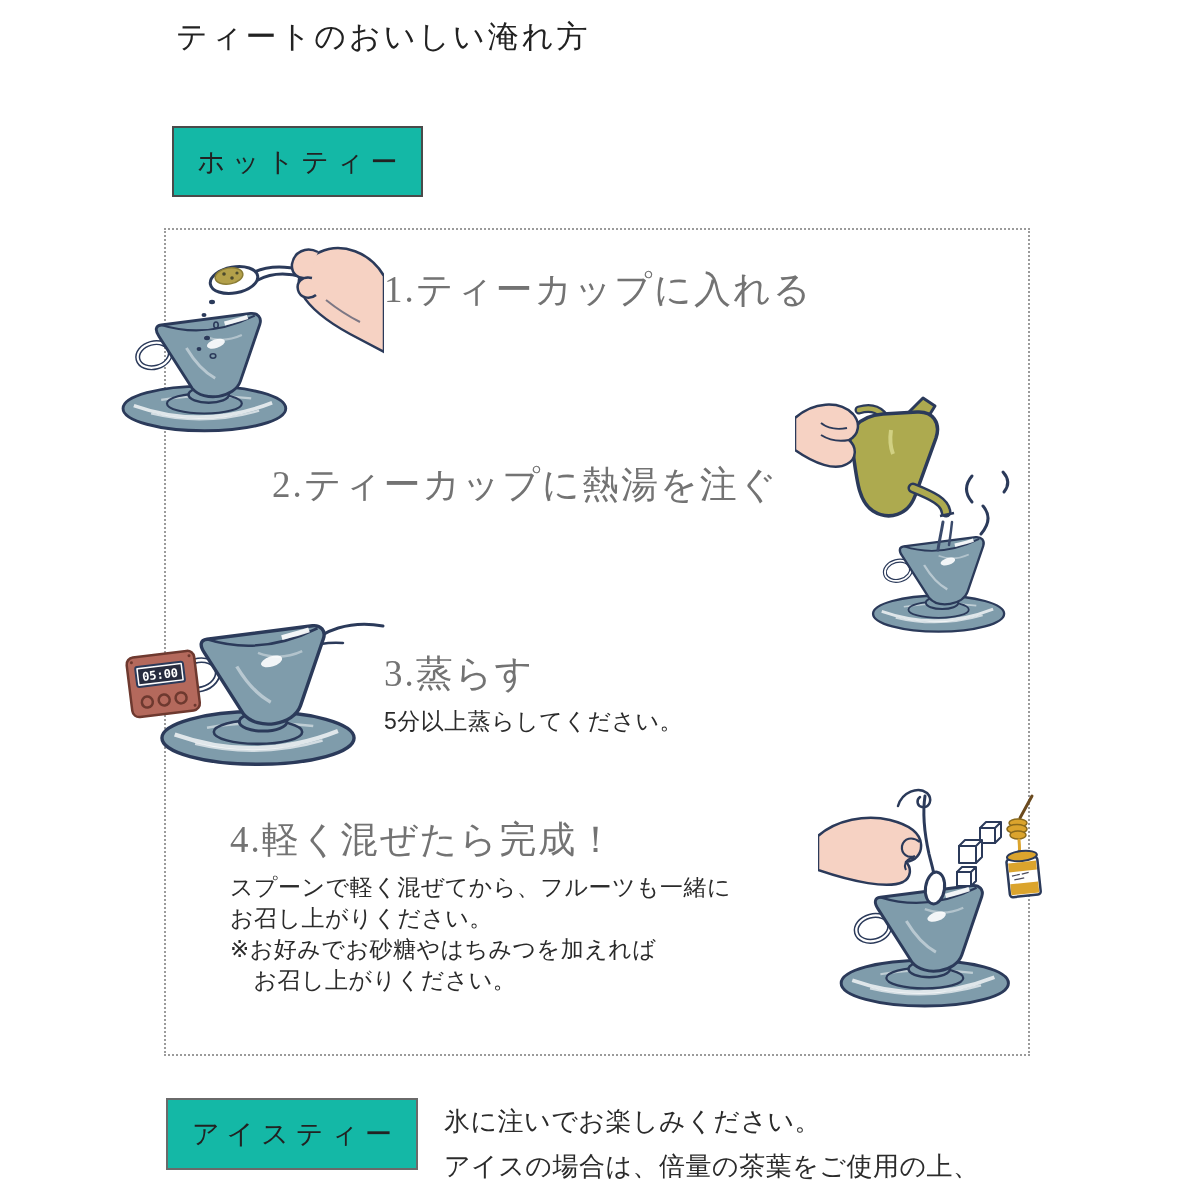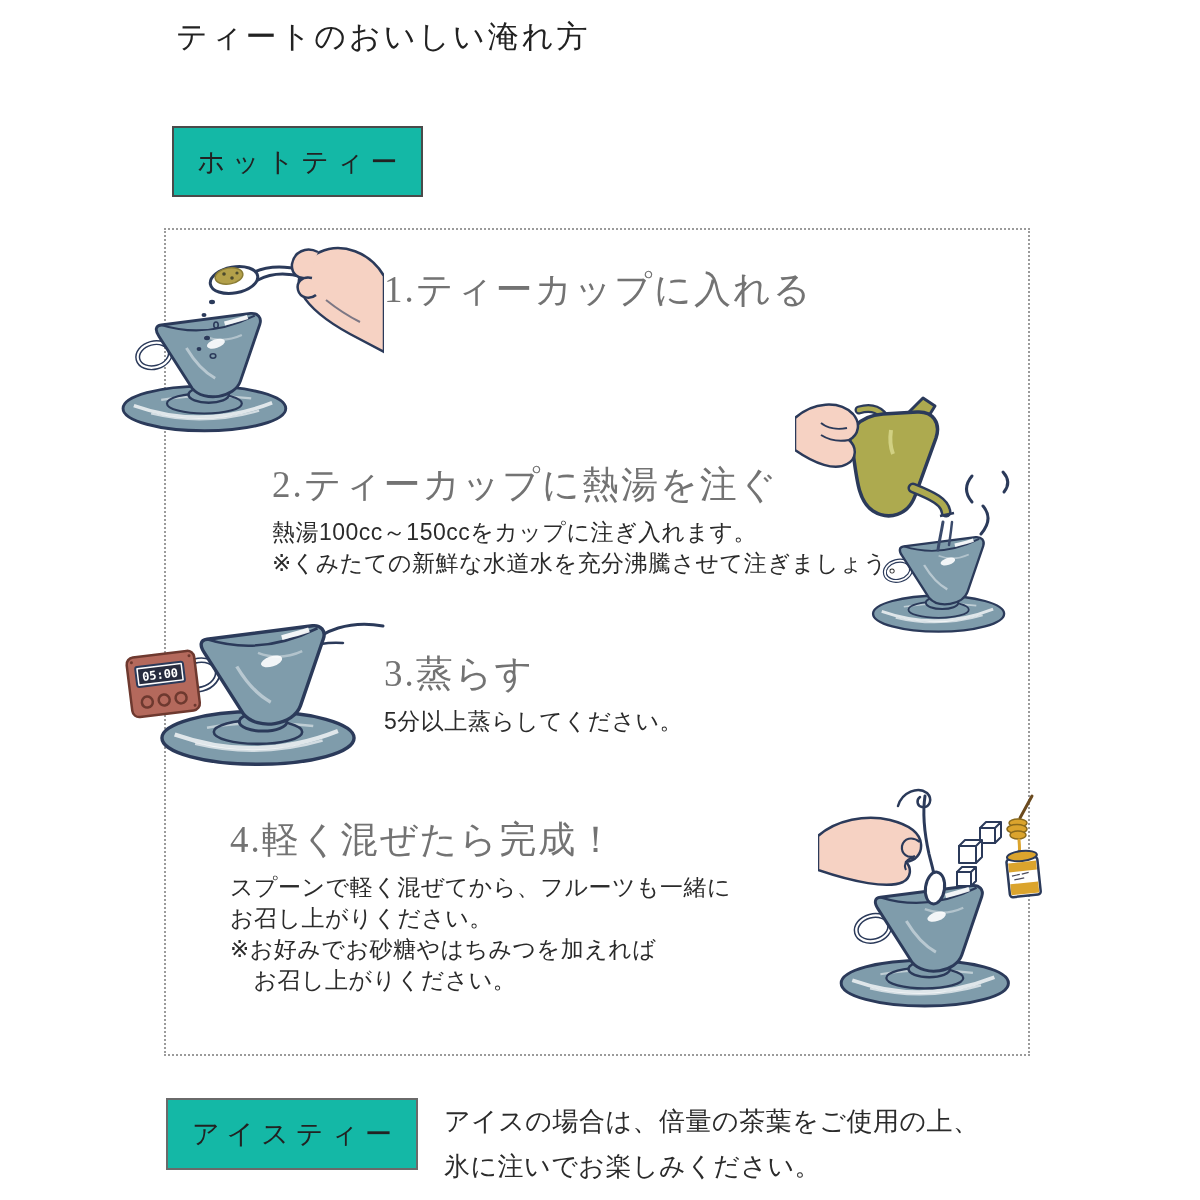--- a/index.html
+++ b/index.html
@@ -184,24 +184,20 @@
       <path d="M194,99 l8,-1 M204,98 l7,-1 M196,103 l10,-1" stroke="#4a4a5a" stroke-width="1.2"></path>
     </g>
   </svg>
 
   <div class="step-text s1">
     <div class="step-heading">1.ティーカップに入れる</div>
   </div>
 
   <div class="step-text s2">
     <div class="step-heading">2.ティーカップに熱湯を注ぐ</div>
-    <div class="step-body">
-      <div>熱湯100cc～150ccをカップに注ぎ入れます。</div>
-      <div>※くみたての新鮮な水道水を充分沸騰させて注ぎましょう。</div>
-    </div>
   </div>
 
   <div class="step-text s3">
     <div class="step-heading">3.蒸らす</div>
     <div class="step-body">
       <div>5分以上蒸らしてください。</div>
     </div>
   </div>
 
   <div class="step-text s4">
@@ -211,17 +207,17 @@
       <div>お召し上がりください。</div>
       <div>※お好みでお砂糖やはちみつを加えれば</div>
       <div>　お召し上がりください。</div>
     </div>
   </div>
 
   <div class="label-box icebox">
     <span class="label-text">アイスティー</span>
   </div>
   <div class="iced-note">
+    <div>氷に注いでお楽しみください。</div>
     <div>アイスの場合は、倍量の茶葉をご使用の上、</div>
-    <div>氷に注いでお楽しみください。</div>
   </div>
 
 </div>
 
 </body></html>

